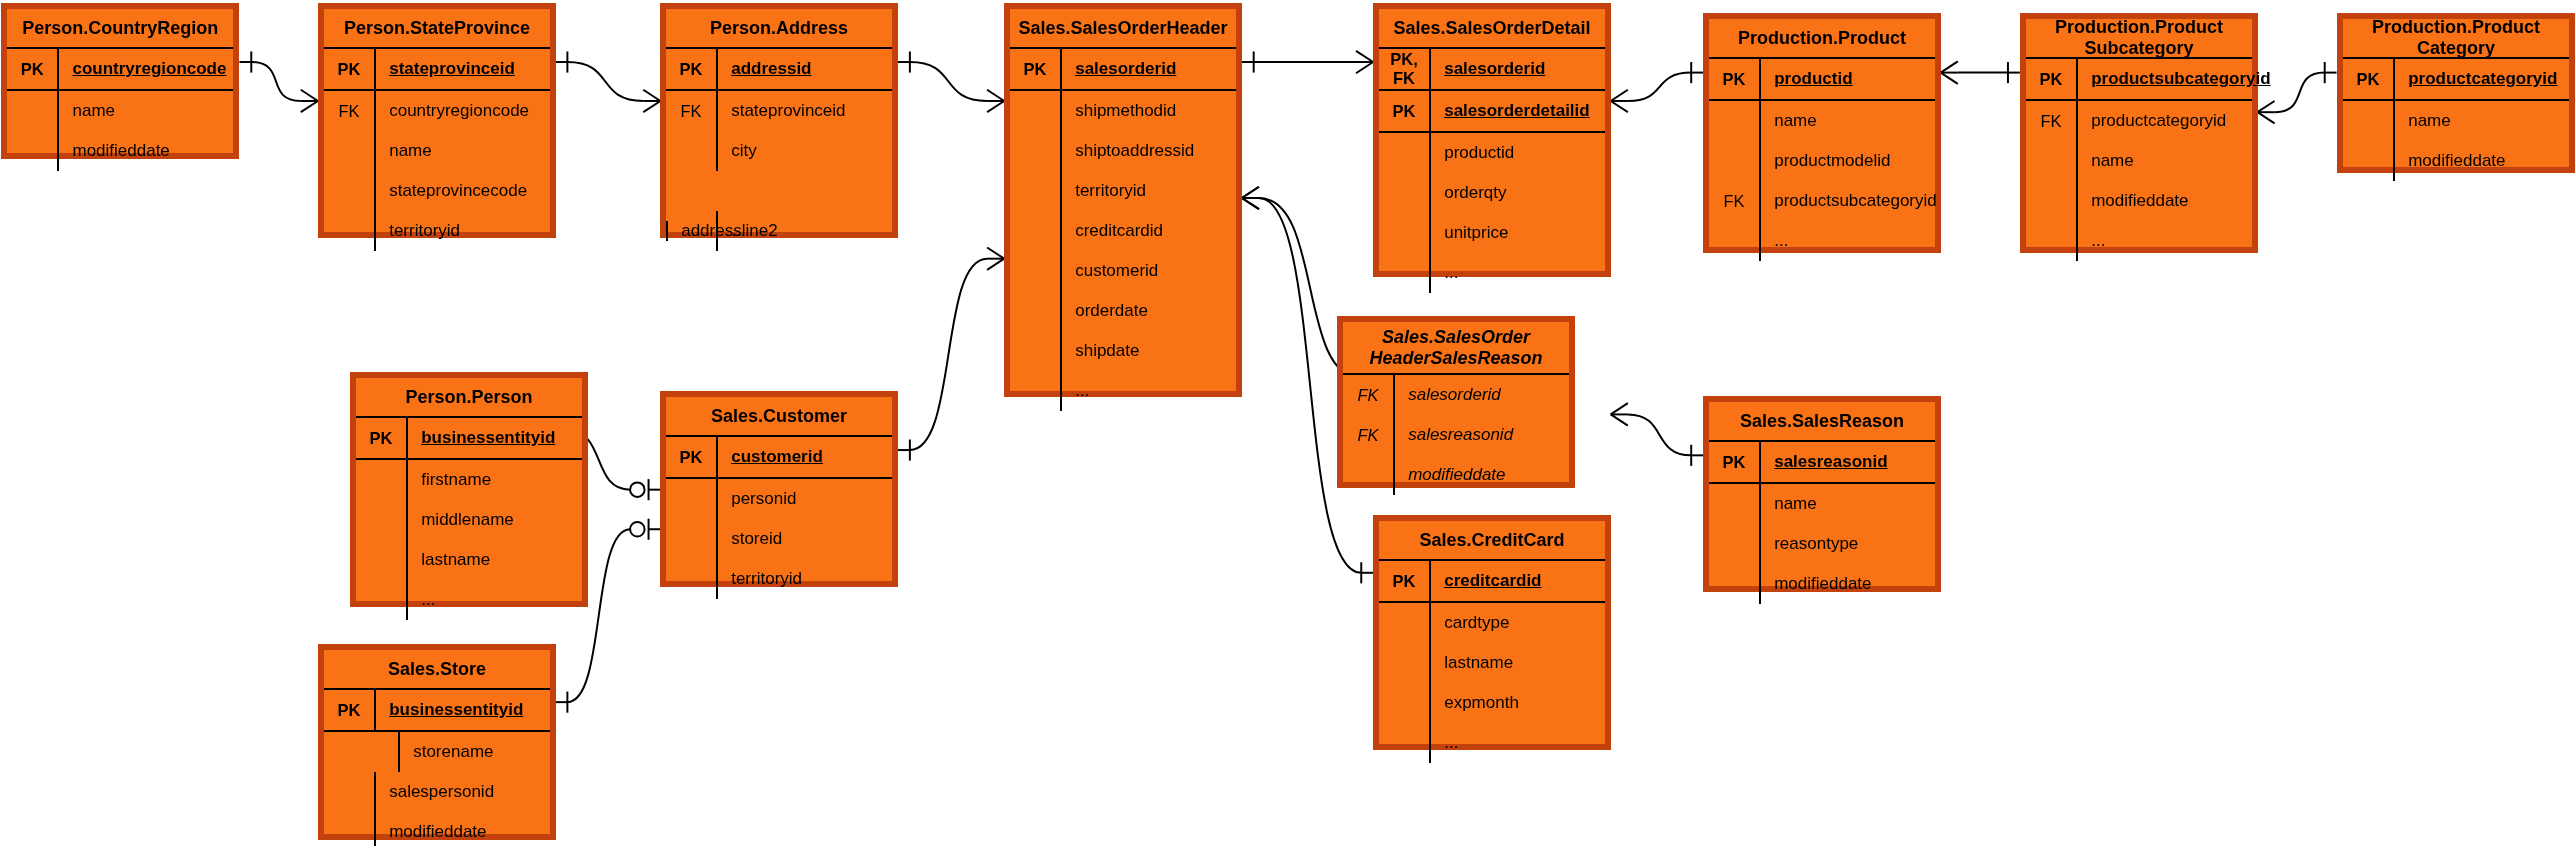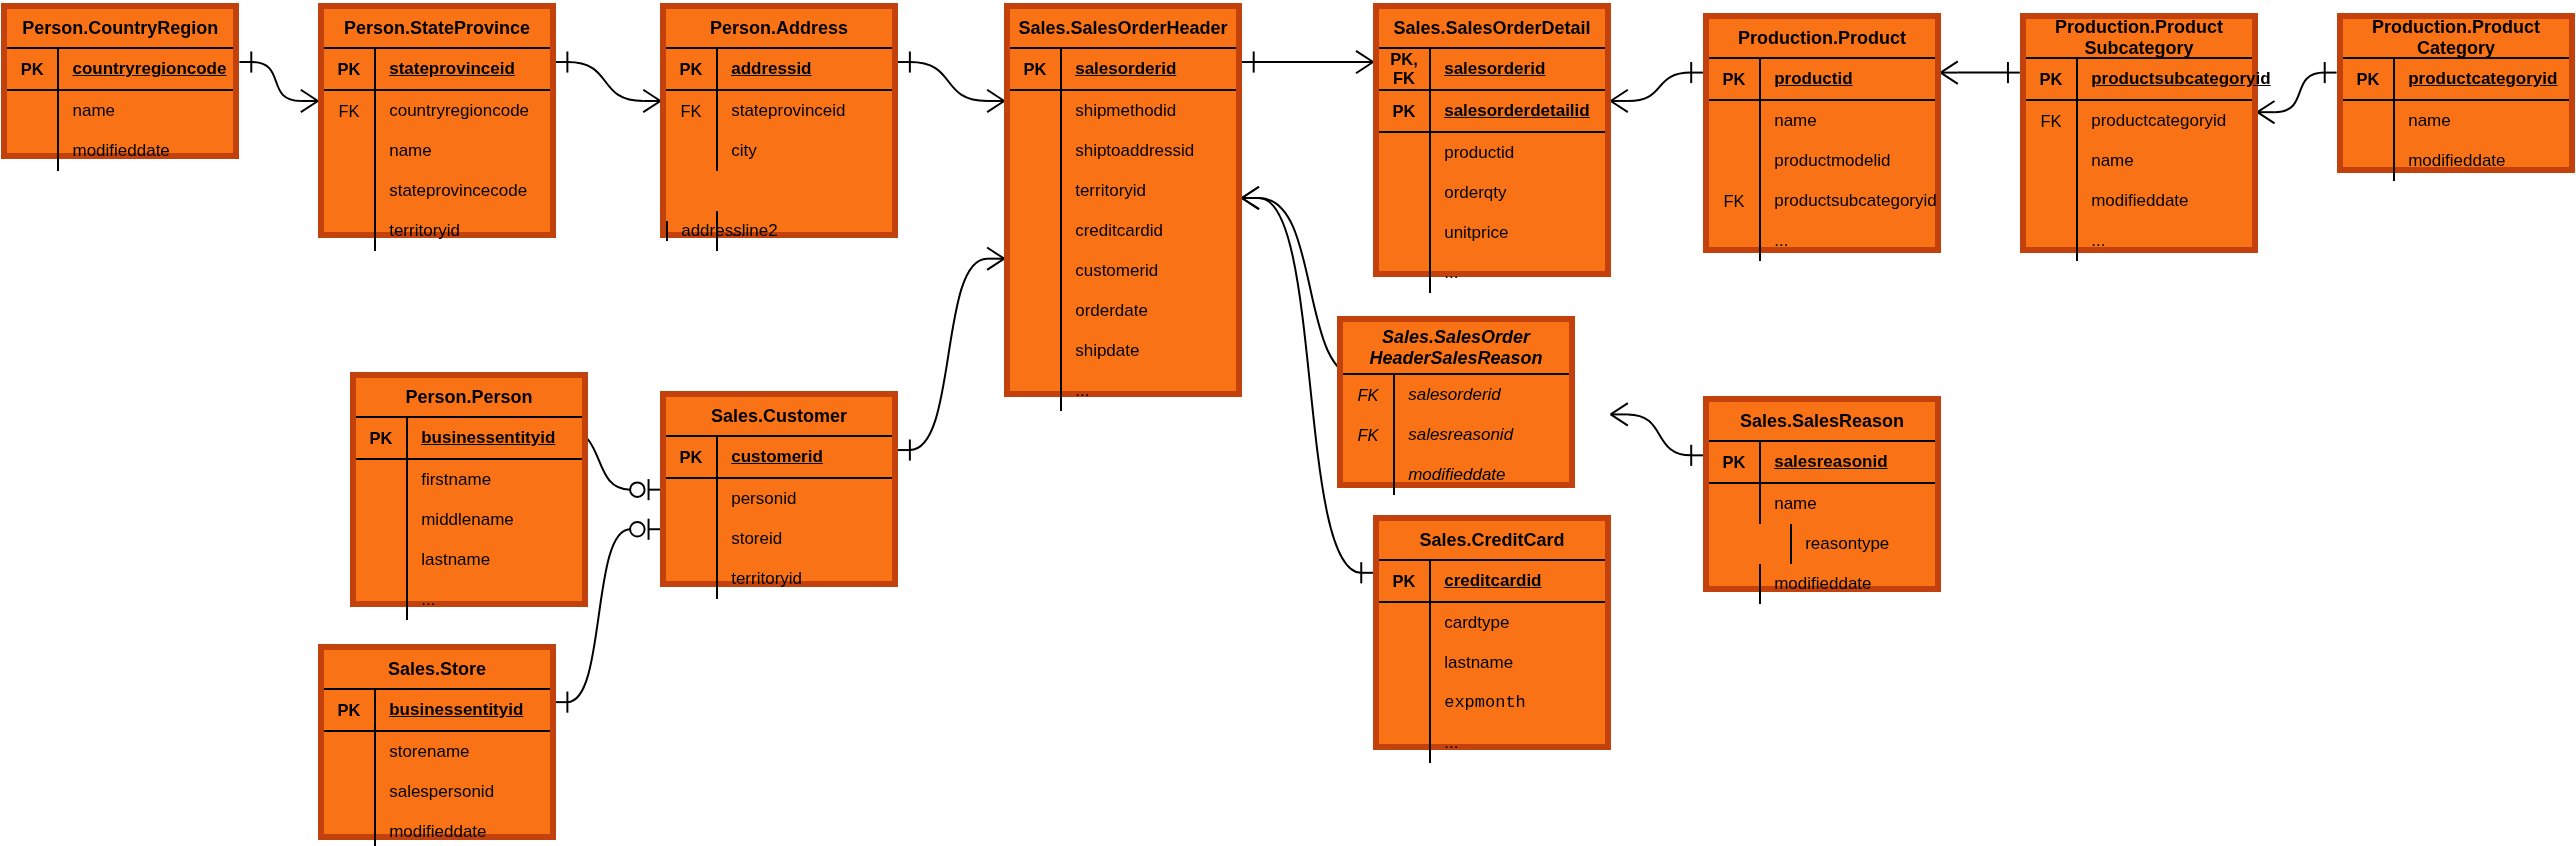--- a/index.html
+++ b/index.html
@@ -577,21 +577,21 @@
       <div class="entity-title" style="height: 40px; padding: 0px 4px; display: flex; align-items: center; justify-content: center;">Sales.Store</div>
       <div class="attr-group">
         <div class="attr-row" style="height: 40px;">
           <div class="attr-key bold">PK</div>
           <div class="attr-name pk">
             <span>businessentityid</span>
           </div>
         </div>
       </div>
       <div class="attr-group">
-        <div class="attr-row" style="height: 40px;">
+        <div class="attr-row" style="height: 40px; gap: 24px;">
           <div class="attr-key"></div>
           <div class="attr-name">
             <span>storename</span>
           </div>
         </div>
         <div class="attr-row" style="height: 40px;">
           <div class="attr-key"></div>
           <div class="attr-name">
             <span>salespersonid</span>
           </div>
@@ -638,21 +638,21 @@
           </div>
         </div>
       </div>
       <div class="attr-group">
         <div class="attr-row" style="height: 40px;">
           <div class="attr-key"></div>
           <div class="attr-name">
             <span>name</span>
           </div>
         </div>
-        <div class="attr-row" style="height: 40px; gap: 31px;">
+        <div class="attr-row" style="height: 40px;">
           <div class="attr-key"></div>
           <div class="attr-name">
             <span>reasontype</span>
           </div>
         </div>
         <div class="attr-row" style="height: 40px;">
           <div class="attr-key"></div>
           <div class="attr-name">
             <span>modifieddate</span>
           </div>
@@ -675,21 +675,21 @@
           <div class="attr-name">
             <span>cardtype</span>
           </div>
         </div>
         <div class="attr-row" style="height: 40px;">
           <div class="attr-key"></div>
           <div class="attr-name">
             <span>lastname</span>
           </div>
         </div>
-        <div class="attr-row" style="height: 40px; font-family: Liberation Mono, monospace;">
+        <div class="attr-row" style="height: 40px;">
           <div class="attr-key"></div>
           <div class="attr-name">
             <span>expmonth</span>
           </div>
         </div>
         <div class="attr-row" style="height: 40px;">
           <div class="attr-key"></div>
           <div class="attr-name">
             <span>...</span>
           </div>

